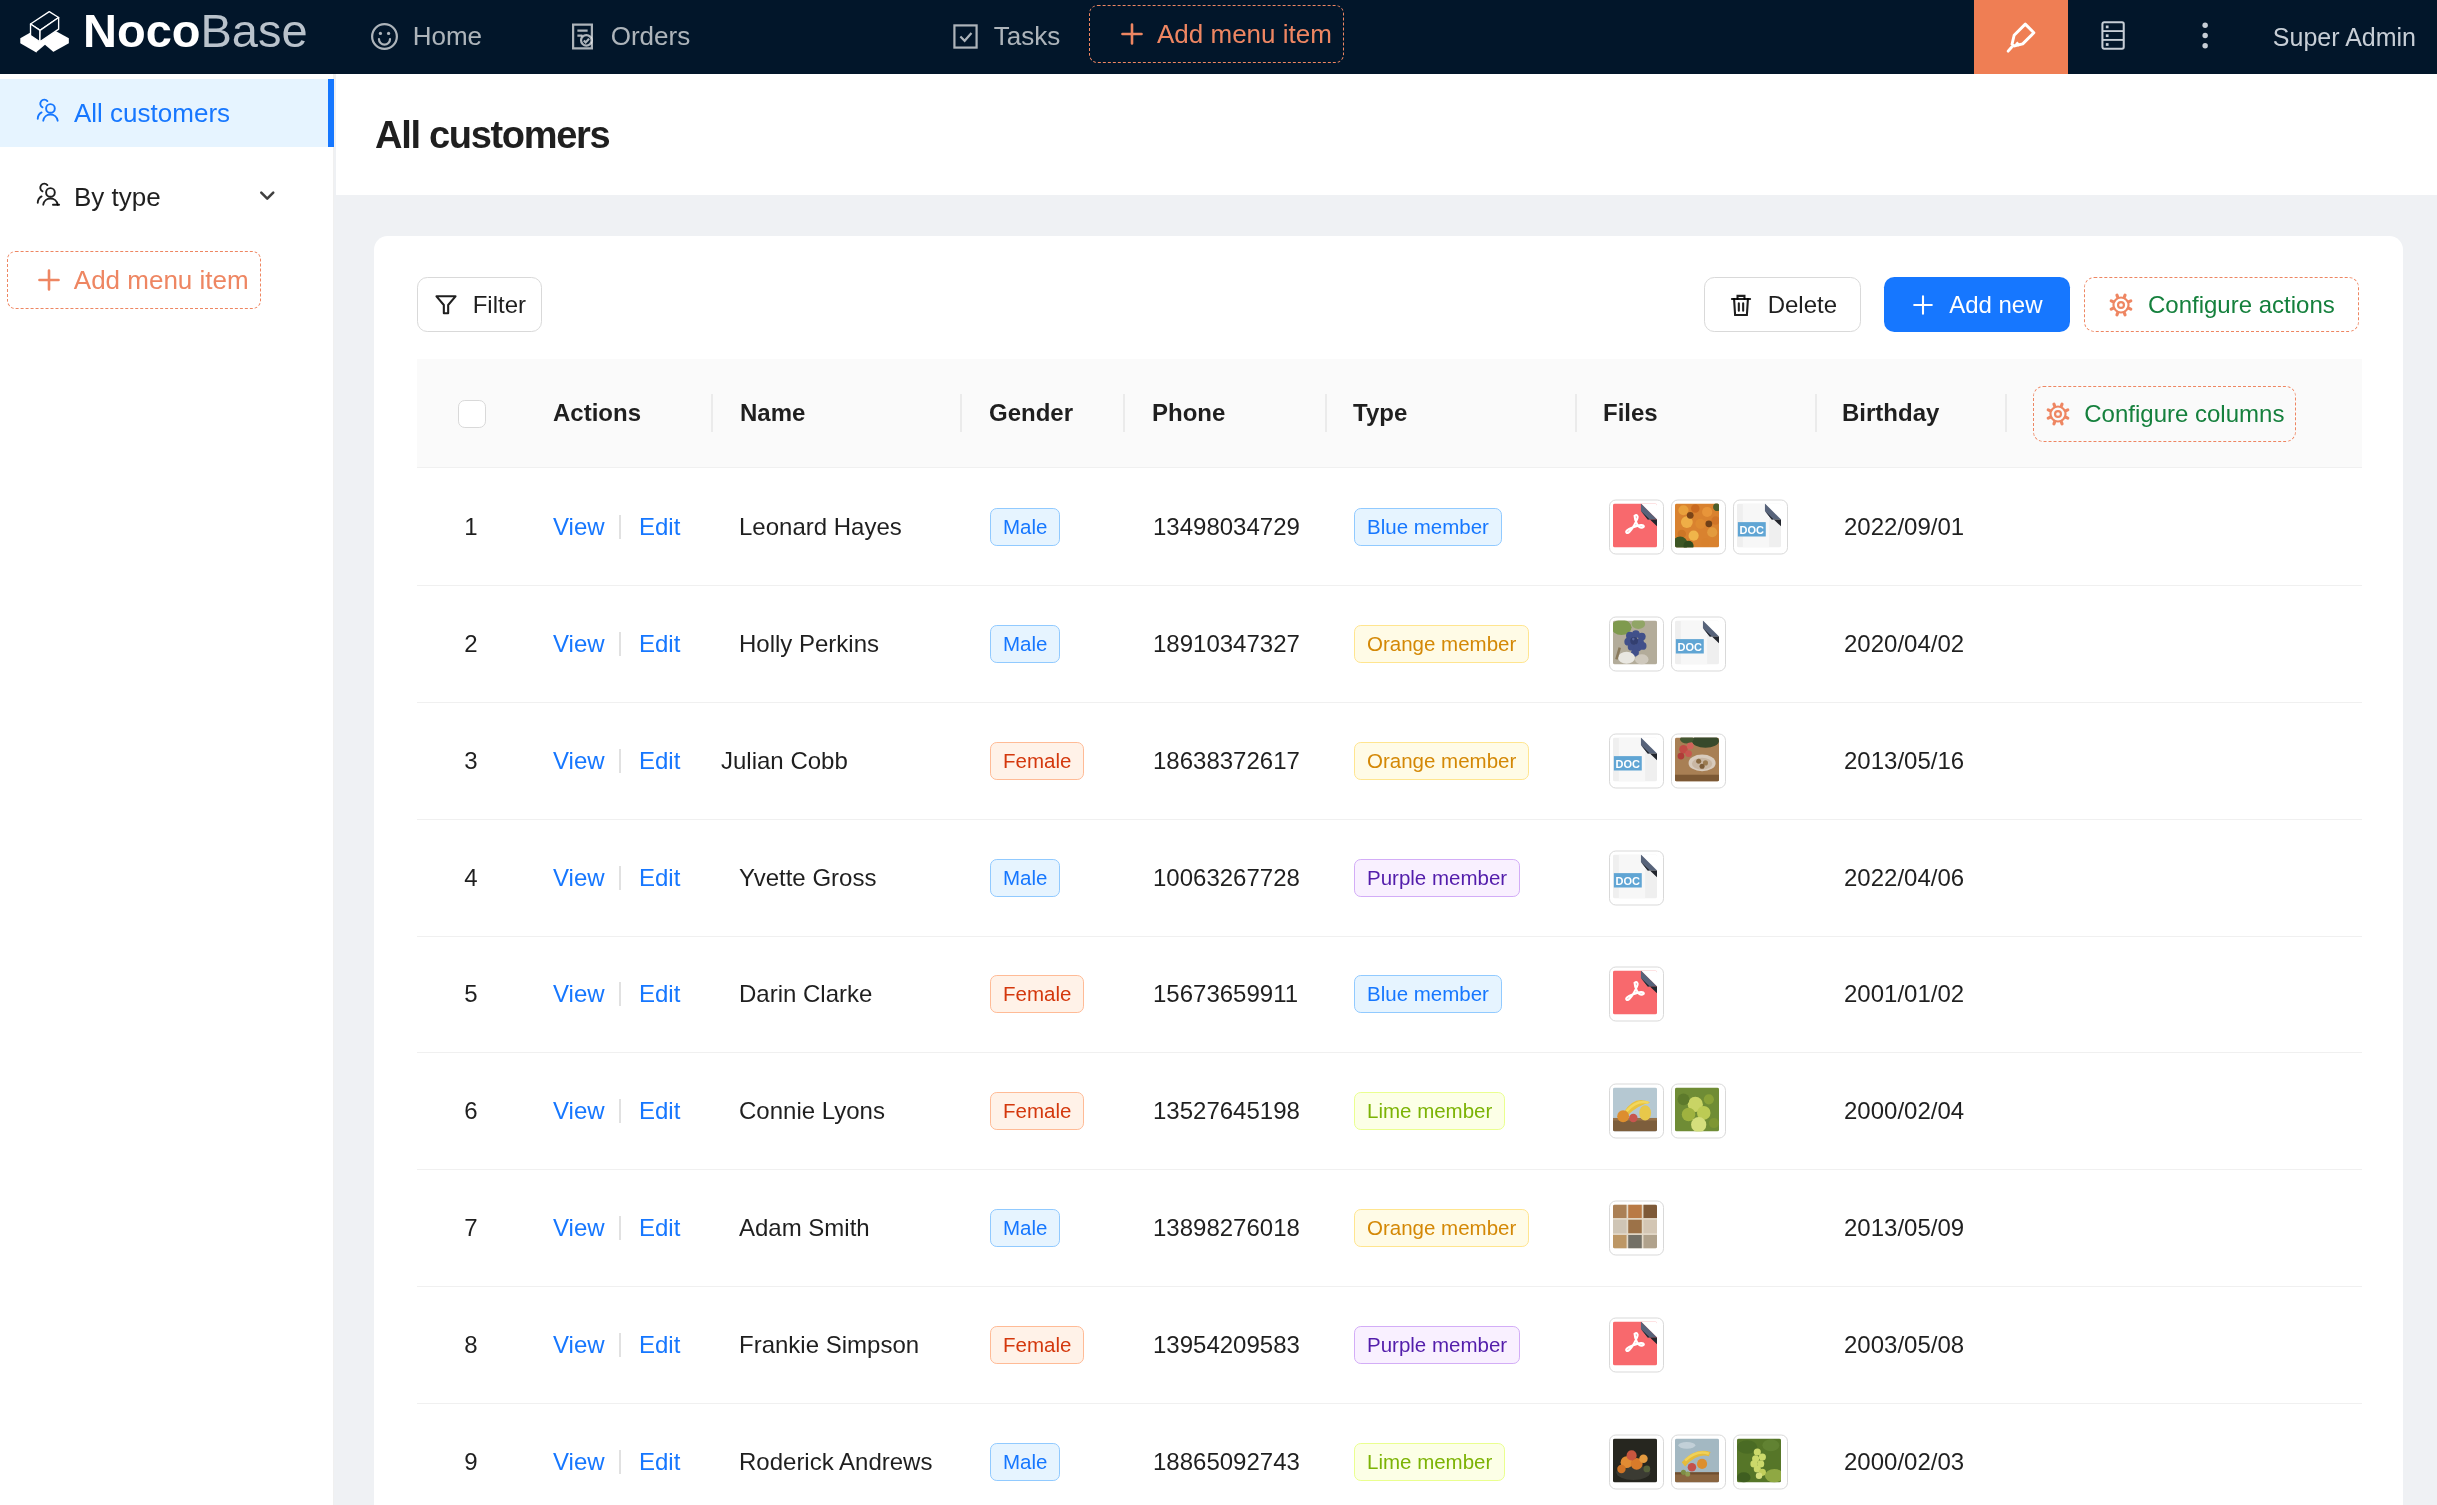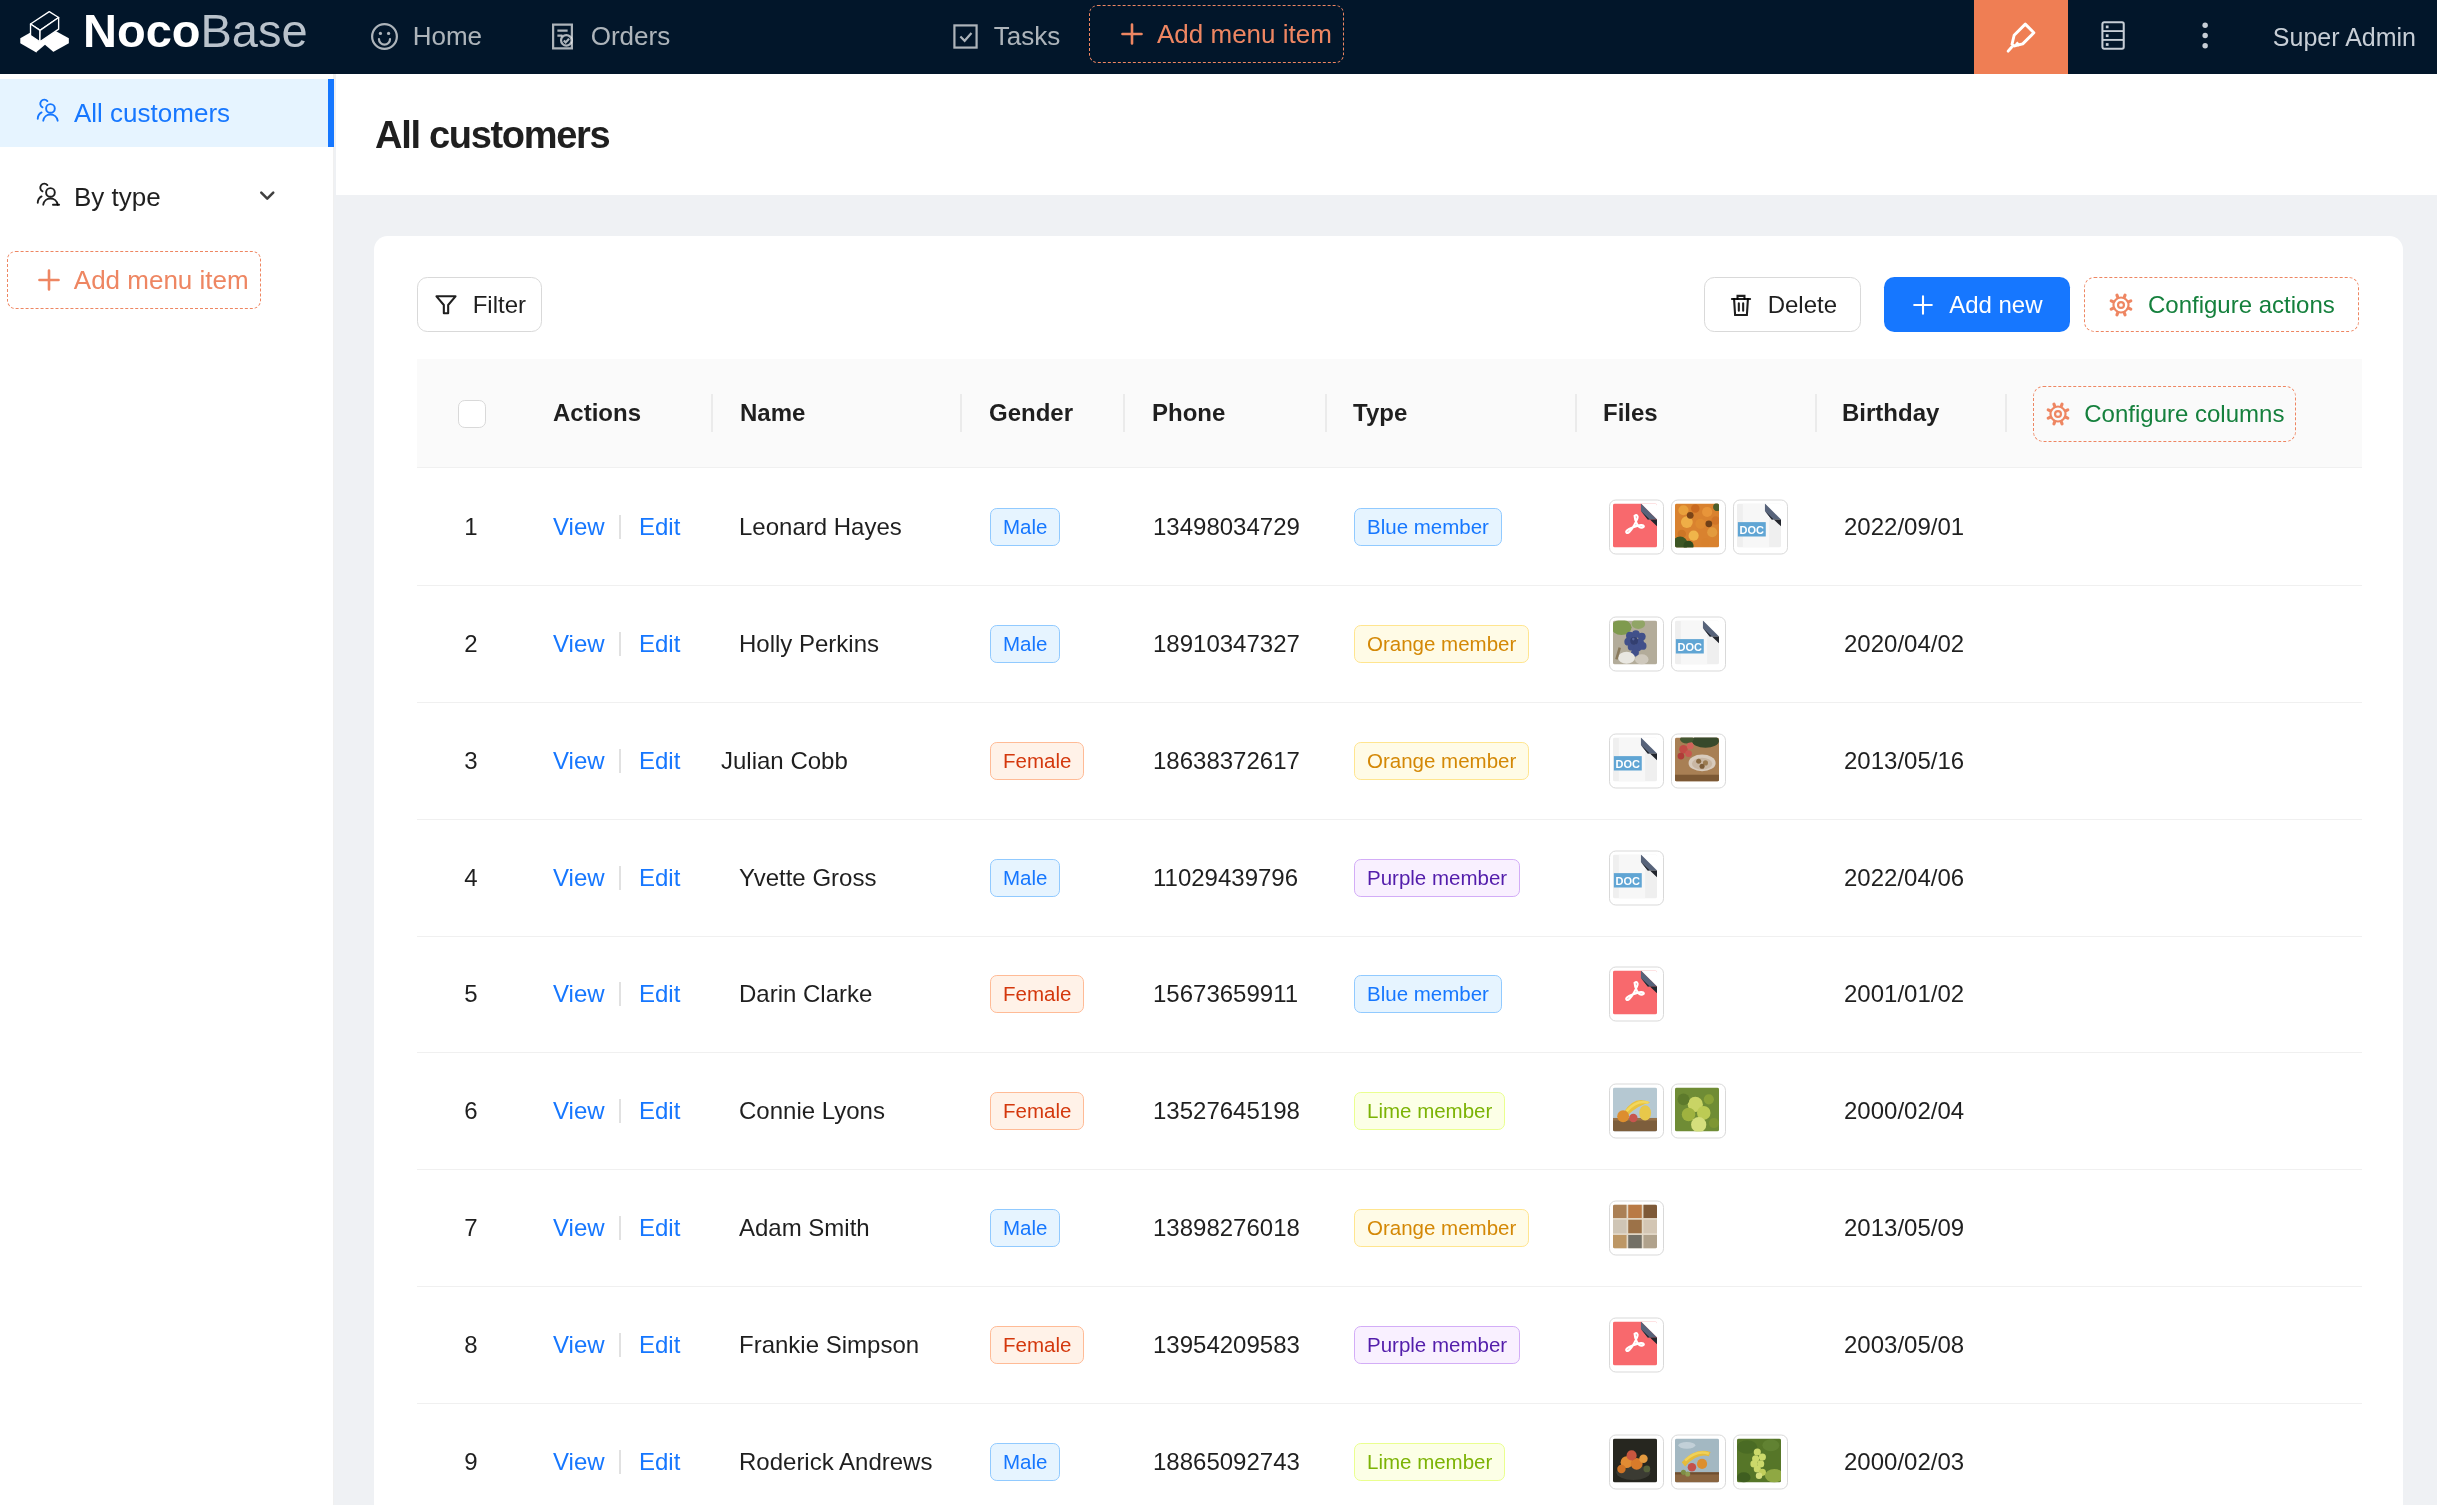--- a/index.html
+++ b/index.html
@@ -81,21 +81,21 @@
       <svg width="29" height="29" viewBox="0 0 34 34" style="">
         <g fill="none" stroke="rgba(255,255,255,.68)" stroke-width="2.6">
 <circle cx="17.0" cy="17.0" r="14.5"></circle>
 <path d="M 10.5 20.0 a 6.5 6.5 0 0 0 13.0 0" stroke-linecap="round"></path>
         </g>
 <circle cx="12.2" cy="13.4" r="1.9" fill="rgba(255,255,255,.68)"></circle>
 <circle cx="21.8" cy="13.4" r="1.9" fill="rgba(255,255,255,.68)"></circle>
       </svg>
       <span>Home</span>
     </div>
-  <div class="item" style="left:548px">
+  <div class="item" style="left:568px">
       <svg width="29" height="29" viewBox="0 0 34 34" style="">
         <g fill="none" stroke="rgba(255,255,255,.68)" stroke-width="2.6">
 <path d="M 6.0 3.0 h 22.0 v 28.0 h -22.0 z"></path>
 <path d="M 11.0 10.0 h 12.0 M 11.0 16.0 h 6.0"></path>
 <circle cx="21.5" cy="21.5" r="6.2" fill="#02162a"></circle>
 <path d="M 18.5 21.7 l 2.2 2.2 l 4.0 -4.4"></path>
         </g>
       </svg>
       <span>Orders</span>
     </div>
@@ -403,21 +403,21 @@
     </span>
 <span class="c" style="left:1427px">2013/05/16</span>
 </div>
 <div class="tr" style="top:820px">
 <span class="c" style="left:54px;transform:translate(-50%,-50%)">4</span>
 <span class="c lnk" style="left:136px">View</span>
 <span class="c vbar" style="left:202px"></span>
 <span class="c lnk" style="left:222px">Edit</span>
 <span class="c" style="left:322px">Yvette Gross</span>
 <span class="c" style="left:573px"><span class="tag" style="background:#e6f4ff;border-color:#91caff;color:#1677ff">Male</span></span>
-<span class="c" style="left:736px">11029439796</span>
+<span class="c" style="left:736px">10063267728</span>
 <span class="c" style="left:937px"><span class="tag" style="background:#f9f0ff;border-color:#d3adf7;color:#531dab">Purple member</span></span>
 <span class="c fl" style="left:1192px">
       <span class="th">
         <svg width="44" height="44" viewBox="0 0 52 52" style="font-size:28px">
 <rect width="52" height="52" fill="#efefef"></rect>
 <rect x="7" y="0" width="31" height="52" fill="#f7f7f7"></rect>
 <polygon points="33,0 52,0 52,19" fill="#fff"></polygon>
 <polygon points="33,0 52,19 41,19 33,9" fill="#57637a"></polygon>
 <polygon points="33,9 41,19 52,19 52,27" fill="#23262d"></polygon>
 <rect x="1" y="22" width="33" height="17" fill="#60a5d4"></rect>

